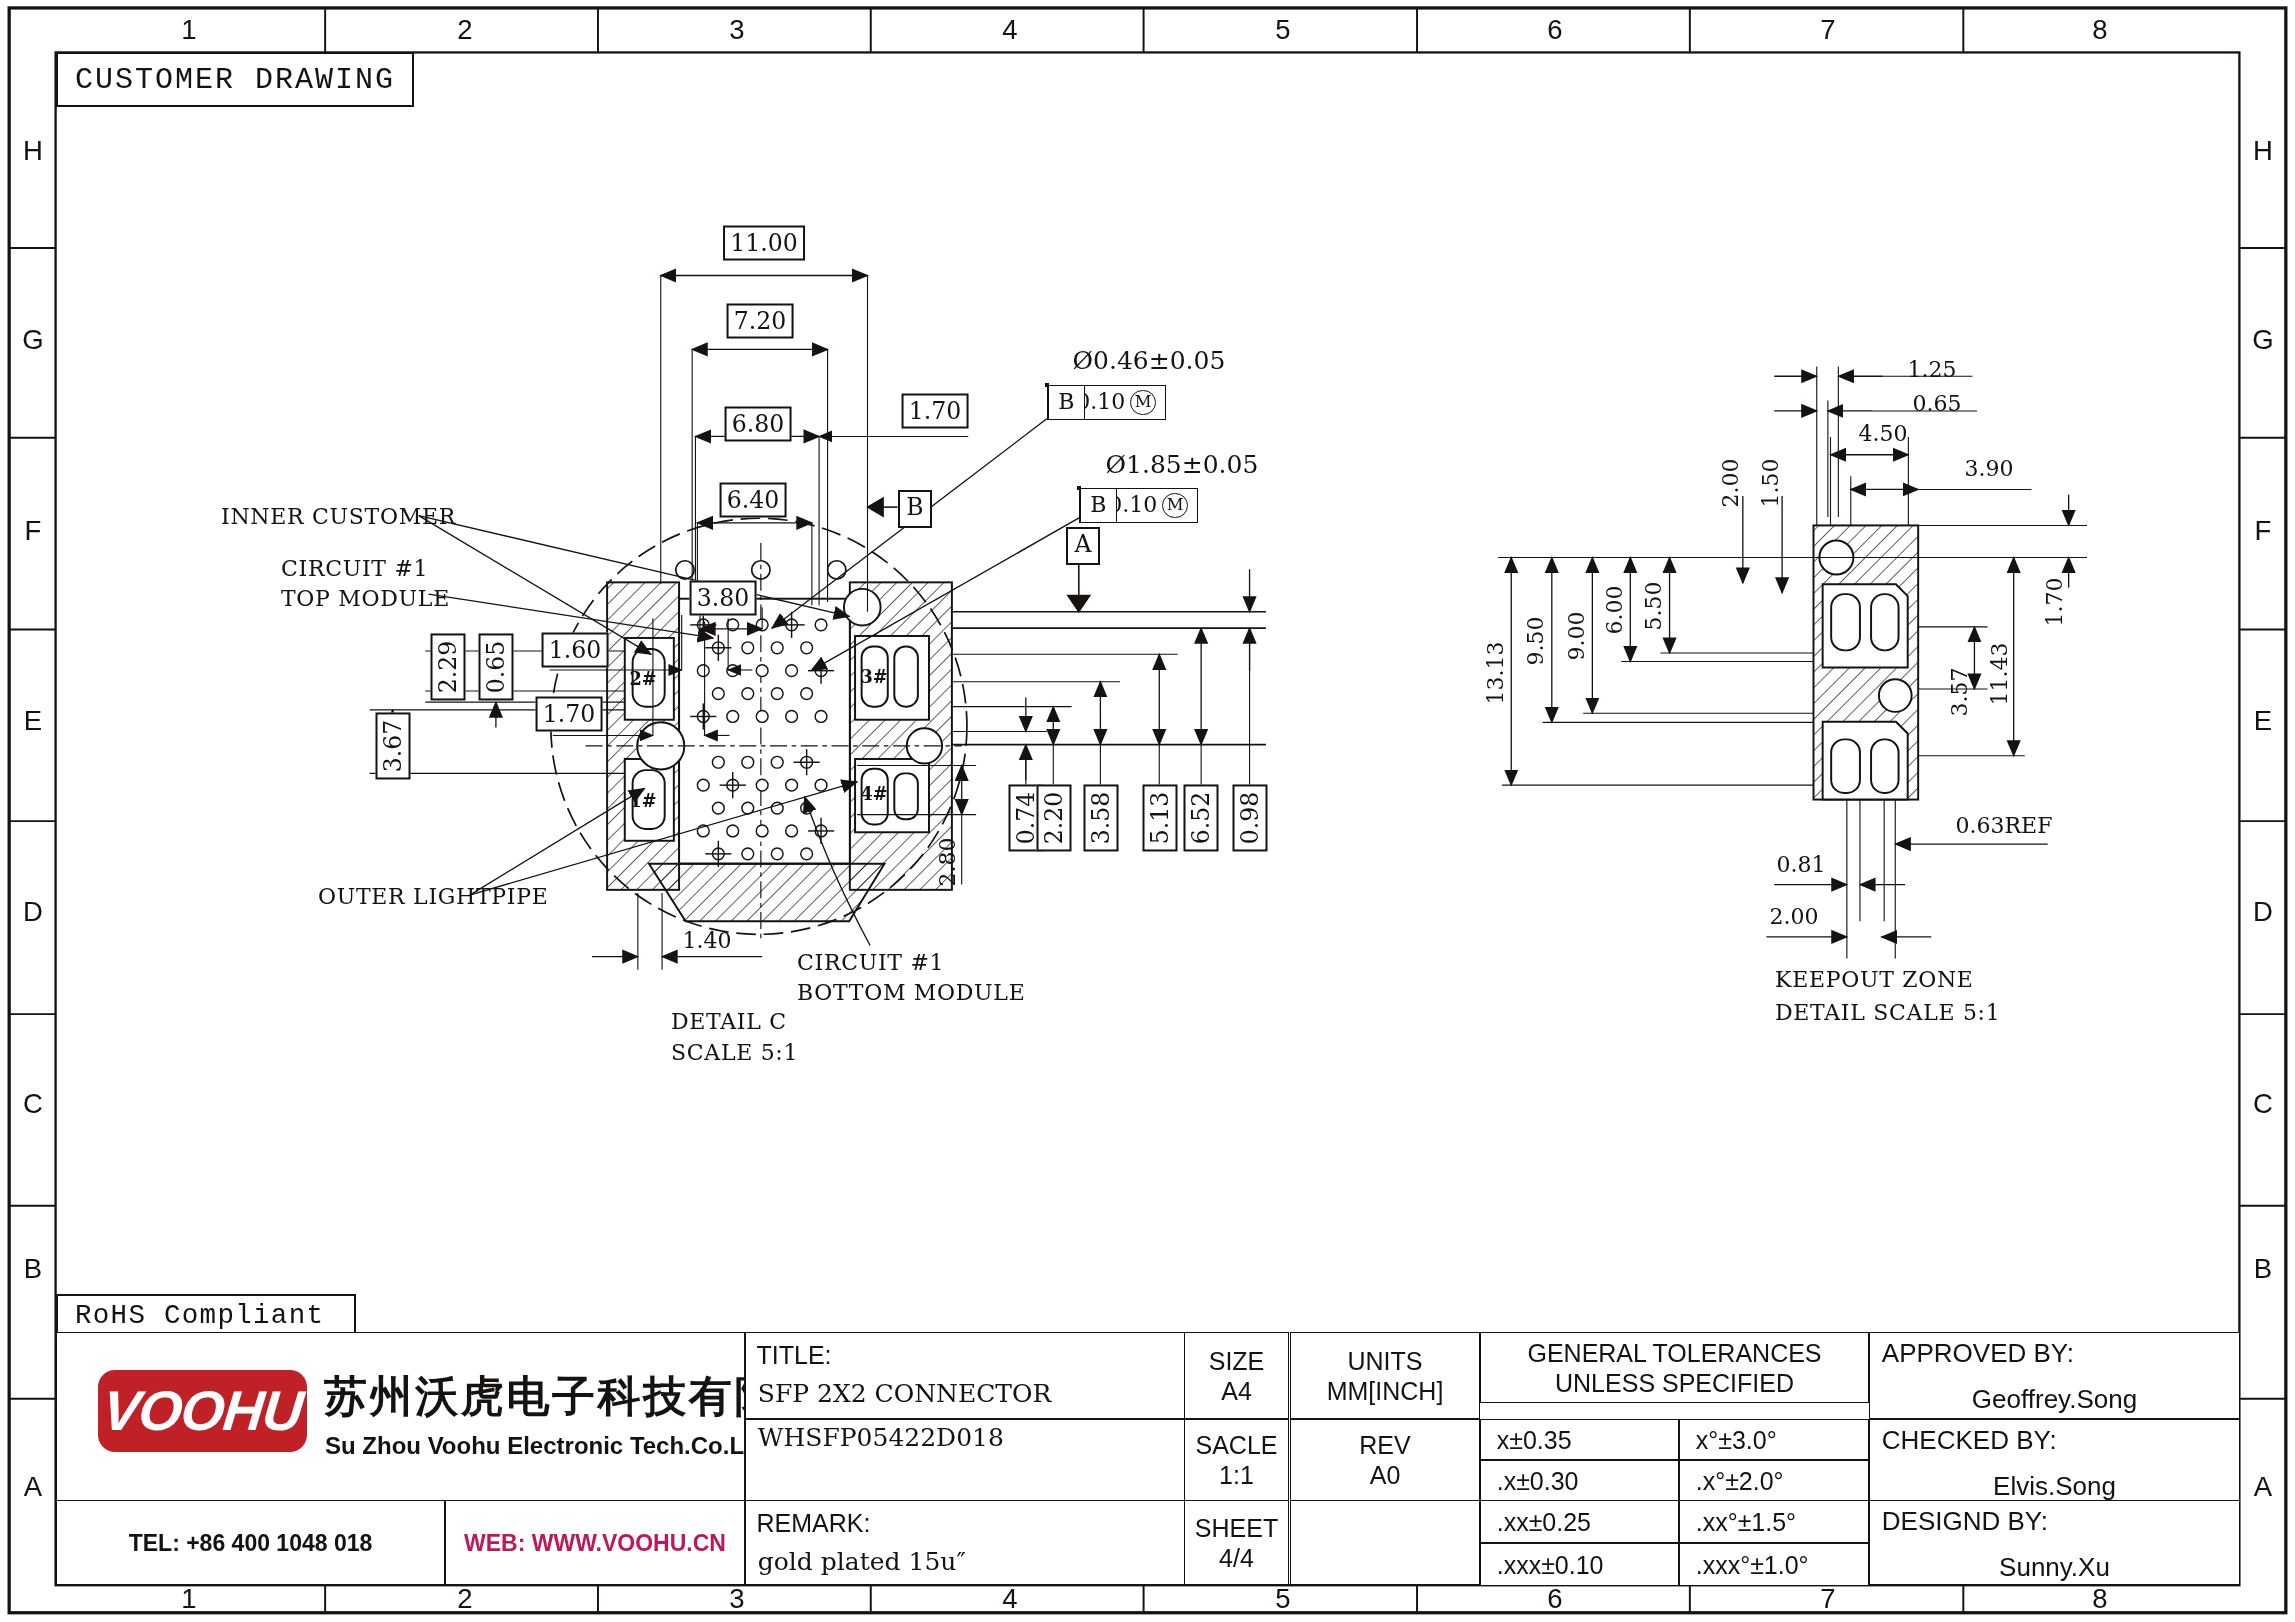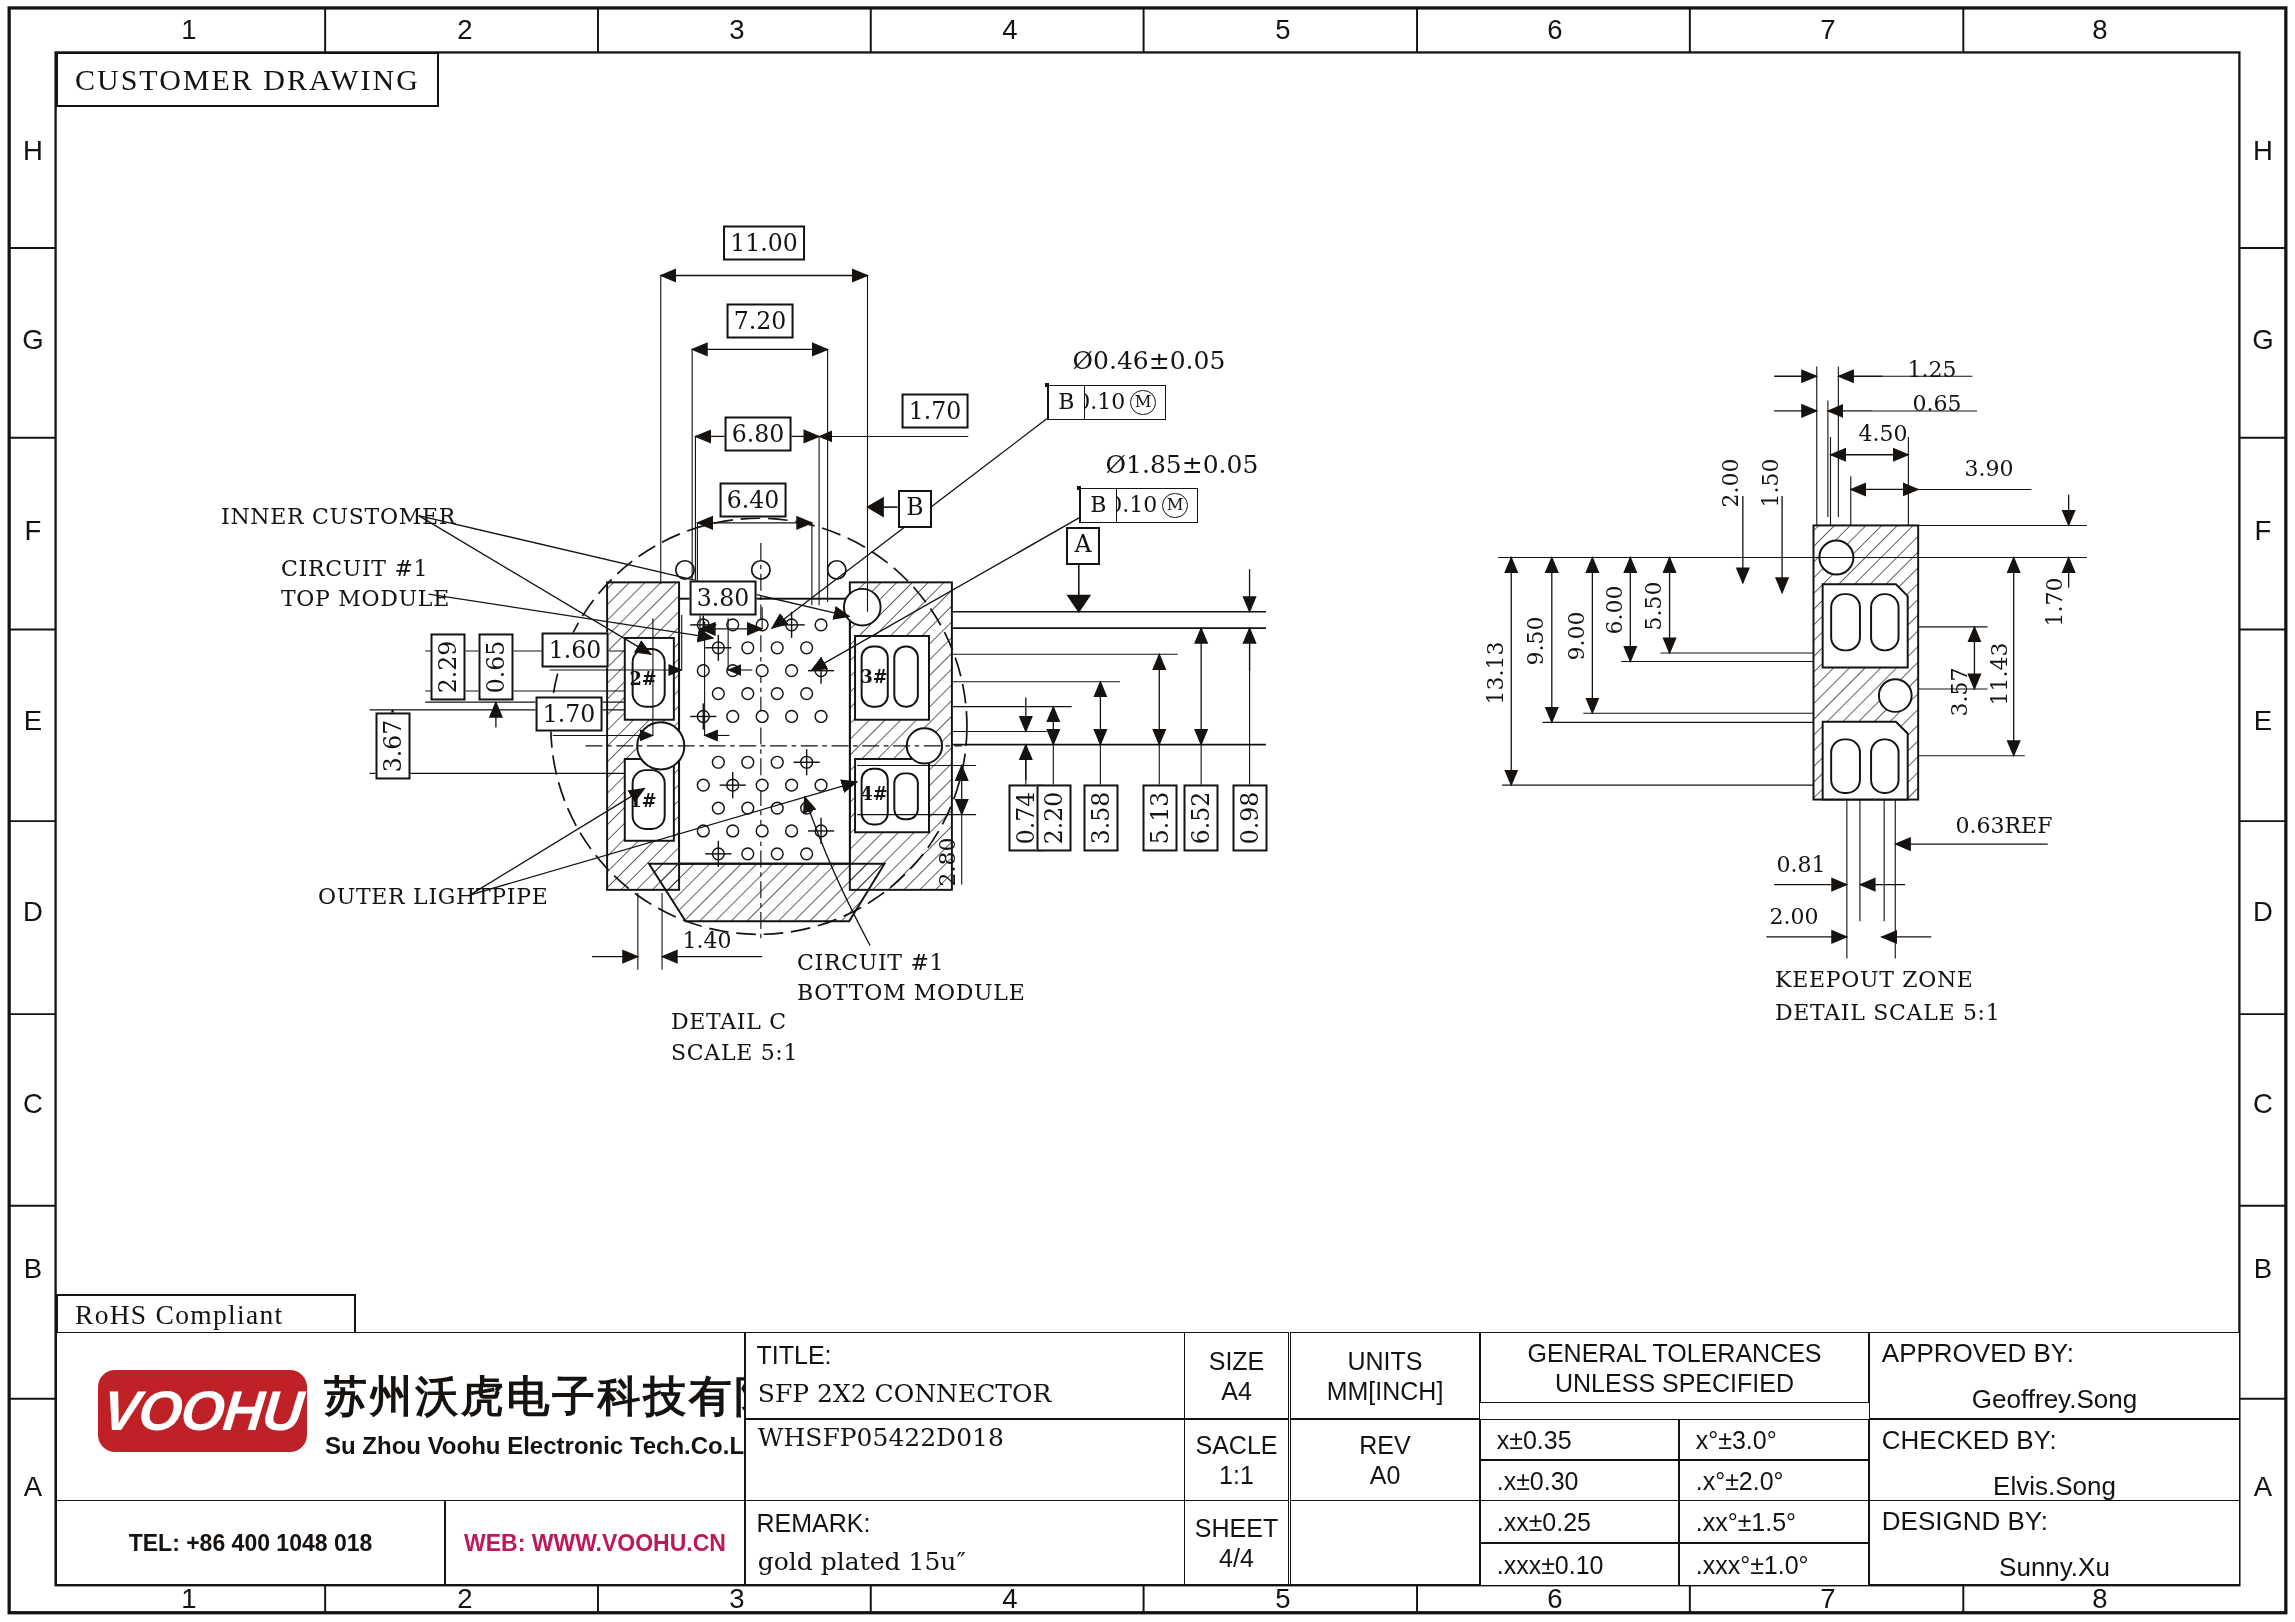--- a/index.html
+++ b/index.html
@@ -1,21 +1,21 @@
 <!DOCTYPE html>
 <html style="font-size:10.5px"><head>
 <meta charset="utf-8">
 <style>
   html,body{margin:0;padding:0;background:#fff;}
   .sheet{position:relative;width:2295px;height:1622px;background:#ffffff;overflow:hidden;color:#151210;}
   svg.lines{position:absolute;left:0;top:0;}
   .lbl{position:absolute;white-space:nowrap;color:#151210;}
   .c{transform:translate(-50%,-50%);}
   .v{transform:translate(-50%,-50%) rotate(-90deg);}
-  .ser{font-family:Liberation Serif, serif;}
+  .ser{font-family:Liberation Mono, monospace;}
   .dbox{border:2px solid #151210;background:#fff;padding:0 5.2px;font:23.6px/31px "DejaVu Serif",serif;}
   .dtxt{font:22px/26px "DejaVu Serif",serif;}
   .anno{font:22px/27.5px "DejaVu Serif",serif;letter-spacing:0.7px;}
   .pad{font:bold 17.7px/17.7px "DejaVu Serif",serif;transform:translate(-50%,-50%);}
   .gl{font:27.5px/27.5px "Liberation Sans",sans-serif;transform:translate(-50%,-50%);}
   .stampbox{position:absolute;border:2.3px solid #151210;background:#fff;display:flex;align-items:center;padding:0 17px;}
   .fcf{position:absolute;display:flex;align-items:stretch;background:#fff;border:2px solid #151210;font:22px/30px "DejaVu Serif",serif;}
   .fcf .cell{padding:1.3px 9.2px;border-left:2px solid #151210;display:flex;align-items:center;gap:5.2px;}
   .fcf .cell:first-child{border-left:none;}
   .cm{display:inline-flex;width:23.6px;height:23.6px;border:1.6px solid #151210;border-radius:50%;align-items:center;justify-content:center;font-size:16.4px;}
@@ -371,21 +371,21 @@
 
   <div class="stampbox" style="left:56px;top:52px;height:51px;min-width:308px">
     <span class="ser" style="font-size:30px;letter-spacing:2px">CUSTOMER DRAWING</span>
   </div>
   <div class="stampbox" style="left:56px;top:1294px;height:38px;min-width:262px">
     <span class="ser" style="font-size:27.5px;letter-spacing:1.3px">RoHS Compliant</span>
   </div>
 
   <div class="lbl dbox c" style="left:764px;top:243px">11.00</div>
   <div class="lbl dbox c" style="left:760px;top:321px">7.20</div>
-  <div class="lbl dbox c" style="left:758px;top:434px">6.80</div>
+  <div class="lbl dbox c" style="left:758px;top:424px">6.80</div>
   <div class="lbl dbox c" style="left:935px;top:411px">1.70</div>
   <div class="lbl dbox c" style="left:753px;top:500px">6.40</div>
   <div class="lbl dbox c" style="left:723px;top:598px">3.80</div>
   <div class="lbl dbox c" style="left:575px;top:650px">1.60</div>
   <div class="lbl dbox c" style="left:569px;top:714px">1.70</div>
   <div class="lbl dbox v" style="left:448px;top:667px">2.29</div>
   <div class="lbl dbox v" style="left:496px;top:667px">0.65</div>
   <div class="lbl dbox v" style="left:393px;top:746px">3.67</div>
   <div class="lbl dtxt c ser" style="left:707px;top:941px">1.40</div>
   <div class="lbl dtxt v ser" style="left:948px;top:862px">2.80</div>

